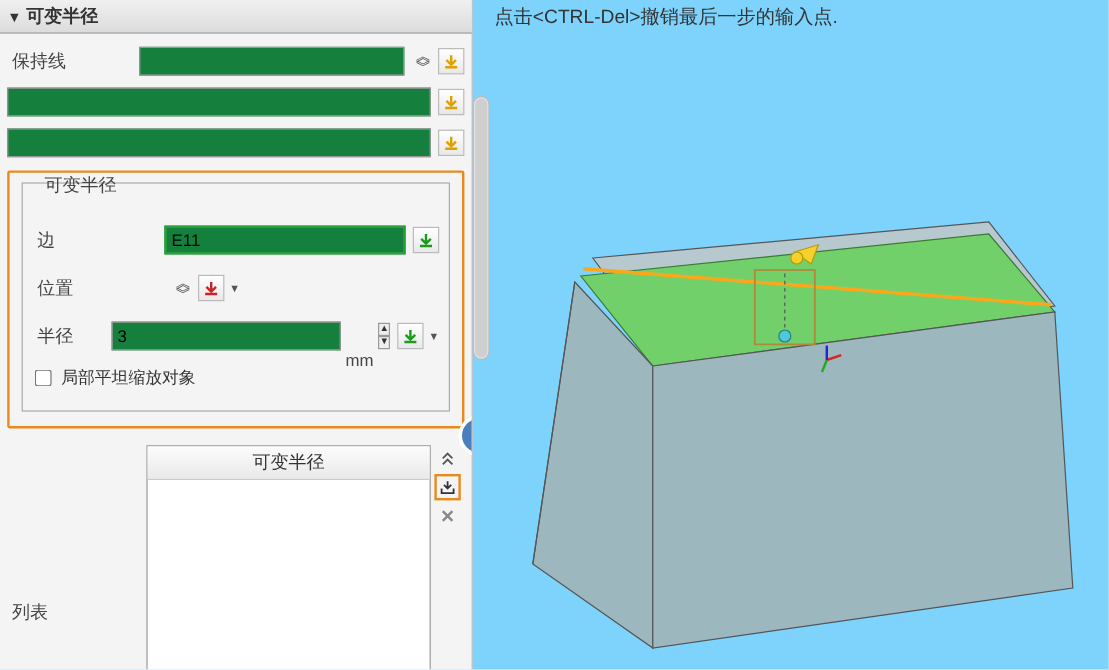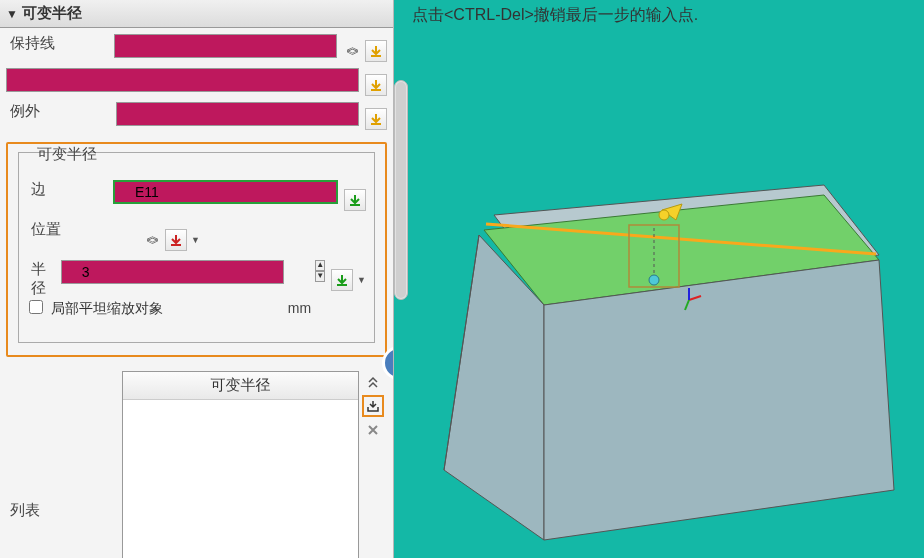--- a/index.html
+++ b/index.html
@@ -1,48 +1,48 @@
 <!DOCTYPE html>
 <html><head>
 <meta charset="utf-8">
 <style>
   * { box-sizing: border-box; margin: 0; padding: 0; font-family: "Microsoft YaHei", "SimSun", sans-serif; }
   body { width: 924px; height: 558px; overflow: hidden; background: #fff; display: flex; }
   .panel { width: 394px; height: 558px; border-right: 1px solid #b8b8b8; background: #f4f4f4; display: flex; flex-direction: column; font-size: 14px; color: #333; }
   .panel-header { height: 28px; background: linear-gradient(#f0f0f0,#dcdcdc); border-bottom: 1px solid #999; display:flex; align-items:center; padding: 0 6px; font-weight: bold; font-size: 15px; }
   .panel-header .tri { margin-right: 4px; font-size: 12px; }
   .panel-body { padding: 6px 6px 0 6px; flex:1; overflow:hidden; position:relative; }
-  .row { display:flex; height: 34px; }
+  .row { display:flex; align-items:center; height: 34px; }
   .row .lbl { width: 110px; padding-left: 4px; font-size: 15px; color:#444; }
-  .row .fld { flex:1; height:24px; border:1px solid #999; background:#be185d; padding:0 20px; font-size:14px; }
+  .row .fld { flex:1; height:24px; border:1px solid #999; background:#15803d; padding:0 4px; font-size:14px; }
   .icons { display:flex; align-items:center; gap:2px; margin-left:6px; }
   .iconbtn { width:22px; height:22px; border:1px solid #bbb; background: linear-gradient(#fff,#e8e8e8); display:flex; align-items:center; justify-content:center; cursor:pointer; }
   .iconbtn svg { display:block; }
   .chev { width:20px; height:22px; display:flex; flex-direction:column; align-items:center; justify-content:center; font-size:13px; line-height:8px; color:#555; cursor:pointer; }
   .group { border:2px solid #e88a1d; border-radius:2px; padding: 8px 10px 12px 10px; margin-top:6px; position:relative; }
   .group-inner { border:1px solid #aaa; padding: 10px 8px 12px 8px; }
   .group-title { position:relative; top:-18px; left:4px; background:#f4f4f4; padding:0 6px; font-size:15px; color:#444; height:0; display:inline-block; }
   .group .row { height: 40px; }
   .edge-fld { border:2px solid #27a03a !important; }
   .unit { margin-left:4px; margin-right:4px; font-size:14px; color:#444;margin-top:40px; }
   .spinner { display:flex; flex-direction:column; width:14px; }
   .spinner .sp { height:11px; border:1px solid #999; background:#eee; font-size:8px; line-height:8px; text-align:center; cursor:pointer; }
-  .cbrow { display:flex; height:30px; padding-left:2px; }
+  .cbrow { display:flex; align-items:center; height:30px; padding-left:2px; }
   .cbrow input { width:14px; height:14px; margin-right:8px; }
   .annot { position:absolute; right:-23px; top:318px; width:34px; height:34px; border-radius:50%; background:#4a7ebd; color:#fff; display:flex; align-items:center; justify-content:center; font-size:20px; border:3px solid #fff; z-index:5; }
   .listsec { display:flex; margin-top:14px; }
   .listleft { width:116px; padding-left:4px; padding-top:130px; font-size:15px; color:#444; }
   .listbox { flex:1; border:1px solid #999; background:#fff; }
   .listhdr { height:28px; border-bottom:1px solid #ccc; background:linear-gradient(#fcfcfc,#e9e9e9); display:flex; align-items:center; justify-content:center; font-size:15px; }
   .listbody { height:168px; }
   .listbtns { width:28px; display:flex; flex-direction:column; align-items:center; gap:2px; padding-top:0; }
   .listbtns .lbtn { width:22px; height:22px; display:flex; align-items:center; justify-content:center; font-size:14px; color:#555; cursor:pointer; }
   .lbtn.boxed { border:2px solid #e88a1d; }
   
-  .viewport { flex:1; position:relative; background:#14b8a6; }
+  .viewport { flex:1; position:relative; background:#7dd3fc; }
   .hint { position:absolute; left:18px; top:2px; font-size:16px; color:#333; line-height:26px; }
   .scrolltrack { position:absolute; left:0; top:80px; width:14px; height:220px; background:#e2e2e2; border:1px solid #bbb; border-radius:7px; }
   .scrolltrack .thumb { position:absolute; left:1px; top:1px; width:10px; height:216px; background:#cfcfcf; border-radius:5px; }
   .cube { position:absolute; left:30px; top:120px; width:480px; height:430px; }
 </style>
 </head>
 <body>
 
 <div class="panel">
   <div class="panel-header">
@@ -71,21 +71,20 @@
         <div class="iconbtn">
           <svg width="14" height="14">
               <path d="M7 2 L7 9 M3 6 L7 10 L11 6" stroke="#e0a000" stroke-width="2" fill="none"></path>
               <line x1="2" y1="12" x2="12" y2="12" stroke="#e0a000" stroke-width="2"></line>
             </svg>
         </div>
       </div>
     </div>
 
     <div class="row">
-      <div class="lbl">例外</div>
       <input class="fld" value="" style="">
       <div class="icons">
         <div class="iconbtn">
           <svg width="14" height="14">
               <path d="M7 2 L7 9 M3 6 L7 10 L11 6" stroke="#e0a000" stroke-width="2" fill="none"></path>
               <line x1="2" y1="12" x2="12" y2="12" stroke="#e0a000" stroke-width="2"></line>
             </svg>
         </div>
       </div>
     </div>

